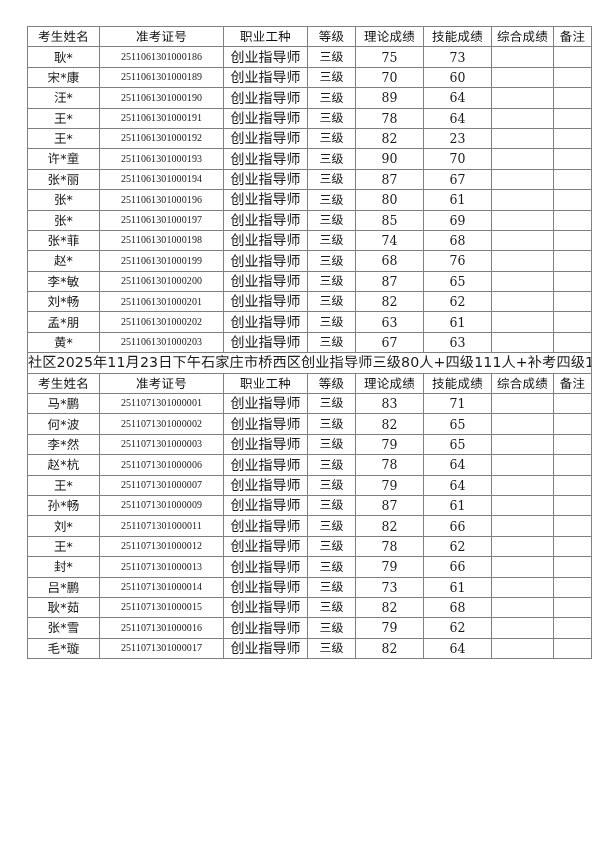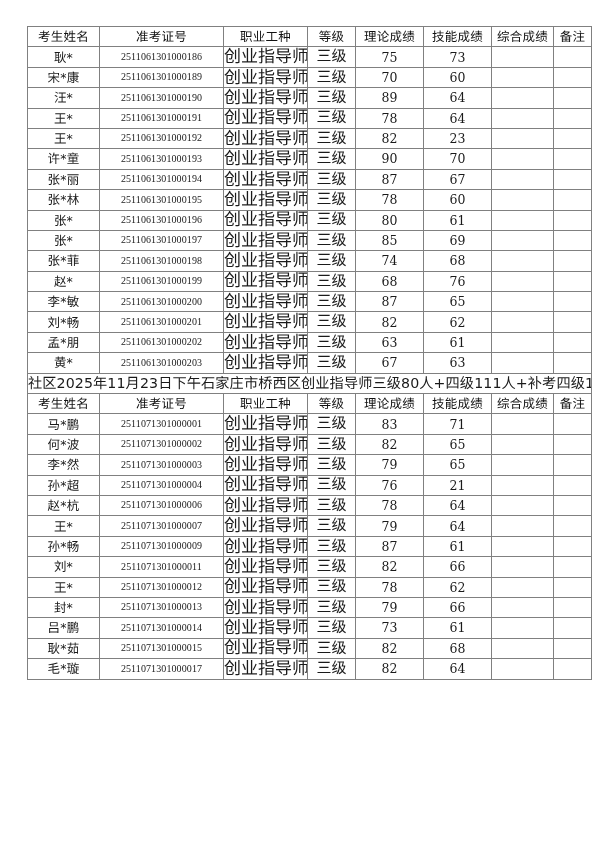--- a/index.html
+++ b/index.html
@@ -58,24 +58,24 @@
   .cell-name {
     font-size: 12.5px;
     letter-spacing: 0.2px;
   }
   .cell-id {
     font-size: 10px;
     font-family: Liberation Serif, serif;
     letter-spacing: 0.1px;
   }
   .cell-job {
-    font-size: 17px;
+    font-size: 14px;
   }
   .cell-level {
-    font-size: 15px;
+    font-size: 12px;
   }
   .cell-score {
     font-size: 12.5px;
     font-family: "DejaVu Serif", "Liberation Serif", serif;
   }
   .cell-blank {
     font-size: 12px;
   }
   .title-cell {
     font-size: 14.2px;
@@ -179,30 +179,20 @@
           <td class="cell-name">张*丽</td>
           <td class="cell-id">2511061301000194</td>
           <td class="cell-job">创业指导师</td>
           <td class="cell-level">三级</td>
           <td class="cell-score">87</td>
           <td class="cell-score">67</td>
           <td class="cell-blank"></td>
           <td class="cell-blank"></td>
         </tr>
         <tr>
-          <td class="cell-name">张*林</td>
-          <td class="cell-id">2511061301000195</td>
-          <td class="cell-job">创业指导师</td>
-          <td class="cell-level">三级</td>
-          <td class="cell-score">78</td>
-          <td class="cell-score">60</td>
-          <td class="cell-blank"></td>
-          <td class="cell-blank"></td>
-        </tr>
-        <tr>
           <td class="cell-name">张*</td>
           <td class="cell-id">2511061301000196</td>
           <td class="cell-job">创业指导师</td>
           <td class="cell-level">三级</td>
           <td class="cell-score">80</td>
           <td class="cell-score">61</td>
           <td class="cell-blank"></td>
           <td class="cell-blank"></td>
         </tr>
         <tr>
@@ -312,30 +302,20 @@
           <td class="cell-name">李*然</td>
           <td class="cell-id">2511071301000003</td>
           <td class="cell-job">创业指导师</td>
           <td class="cell-level">三级</td>
           <td class="cell-score">79</td>
           <td class="cell-score">65</td>
           <td class="cell-blank"></td>
           <td class="cell-blank"></td>
         </tr>
         <tr>
-          <td class="cell-name">孙*超</td>
-          <td class="cell-id">2511071301000004</td>
-          <td class="cell-job">创业指导师</td>
-          <td class="cell-level">三级</td>
-          <td class="cell-score">76</td>
-          <td class="cell-score">21</td>
-          <td class="cell-blank"></td>
-          <td class="cell-blank"></td>
-        </tr>
-        <tr>
           <td class="cell-name">赵*杭</td>
           <td class="cell-id">2511071301000006</td>
           <td class="cell-job">创业指导师</td>
           <td class="cell-level">三级</td>
           <td class="cell-score">78</td>
           <td class="cell-score">64</td>
           <td class="cell-blank"></td>
           <td class="cell-blank"></td>
         </tr>
         <tr>
@@ -398,20 +378,30 @@
           <td class="cell-blank"></td>
           <td class="cell-blank"></td>
         </tr>
         <tr>
           <td class="cell-name">耿*茹</td>
           <td class="cell-id">2511071301000015</td>
           <td class="cell-job">创业指导师</td>
           <td class="cell-level">三级</td>
           <td class="cell-score">82</td>
           <td class="cell-score">68</td>
+          <td class="cell-blank"></td>
+          <td class="cell-blank"></td>
+        </tr>
+        <tr>
+          <td class="cell-name">张*雪</td>
+          <td class="cell-id">2511071301000016</td>
+          <td class="cell-job">创业指导师</td>
+          <td class="cell-level">三级</td>
+          <td class="cell-score">79</td>
+          <td class="cell-score">62</td>
           <td class="cell-blank"></td>
           <td class="cell-blank"></td>
         </tr>
         <tr>
           <td class="cell-name">毛*璇</td>
           <td class="cell-id">2511071301000017</td>
           <td class="cell-job">创业指导师</td>
           <td class="cell-level">三级</td>
           <td class="cell-score">82</td>
           <td class="cell-score">64</td>

